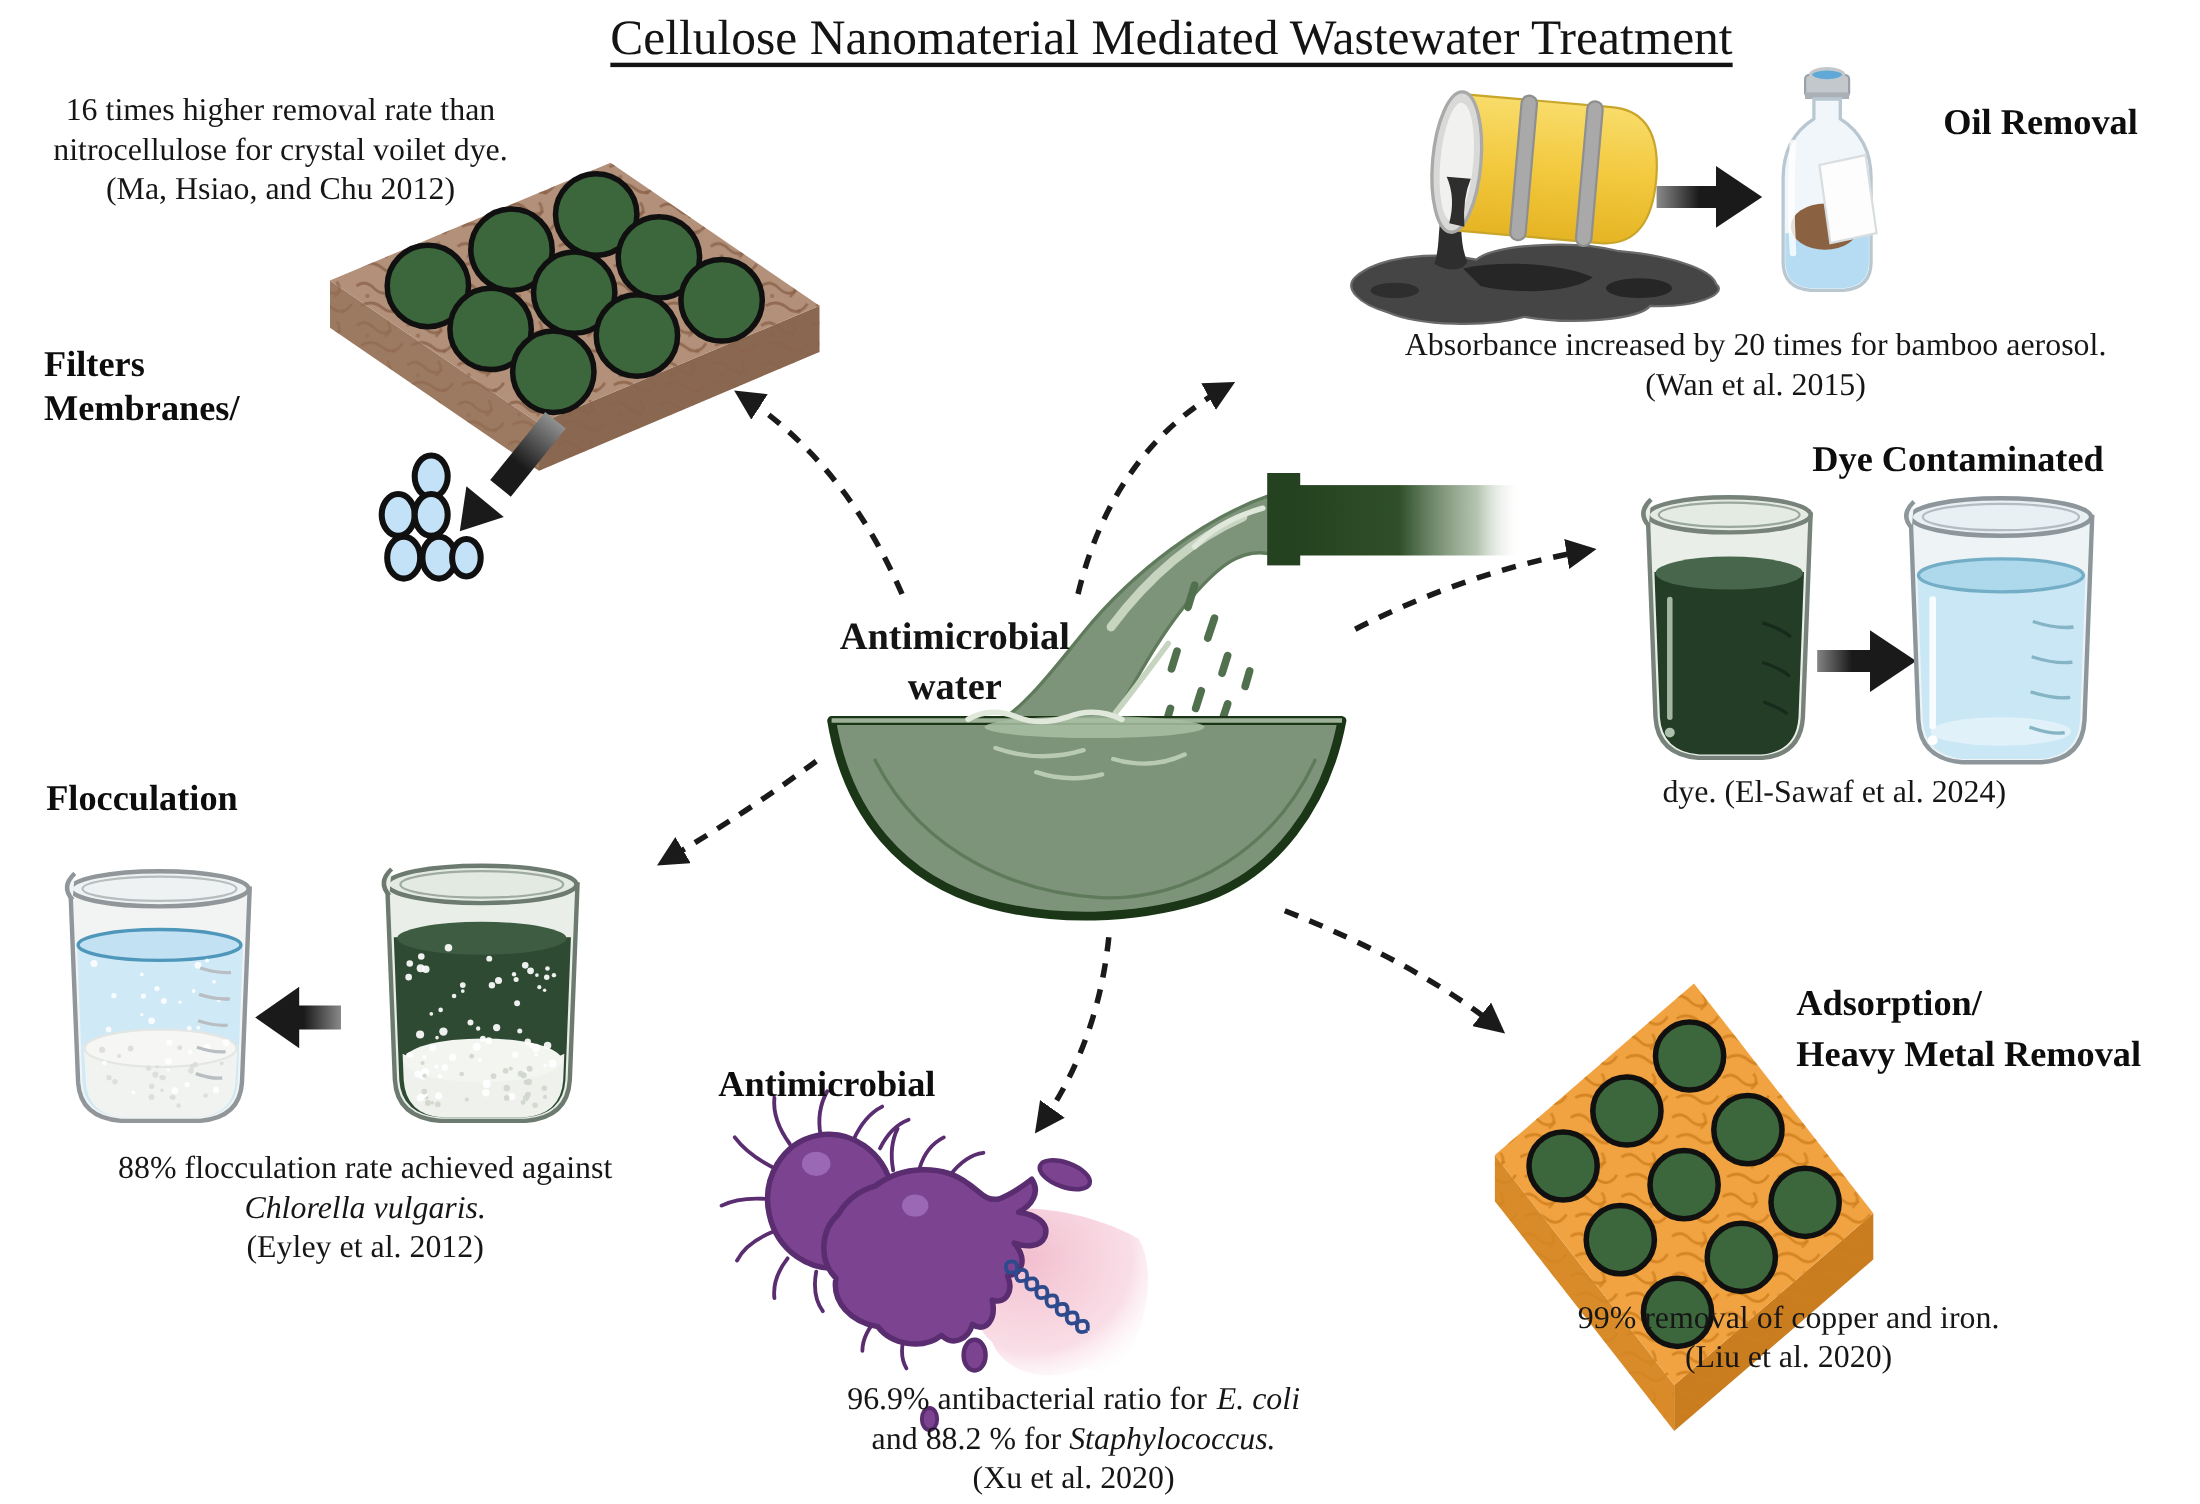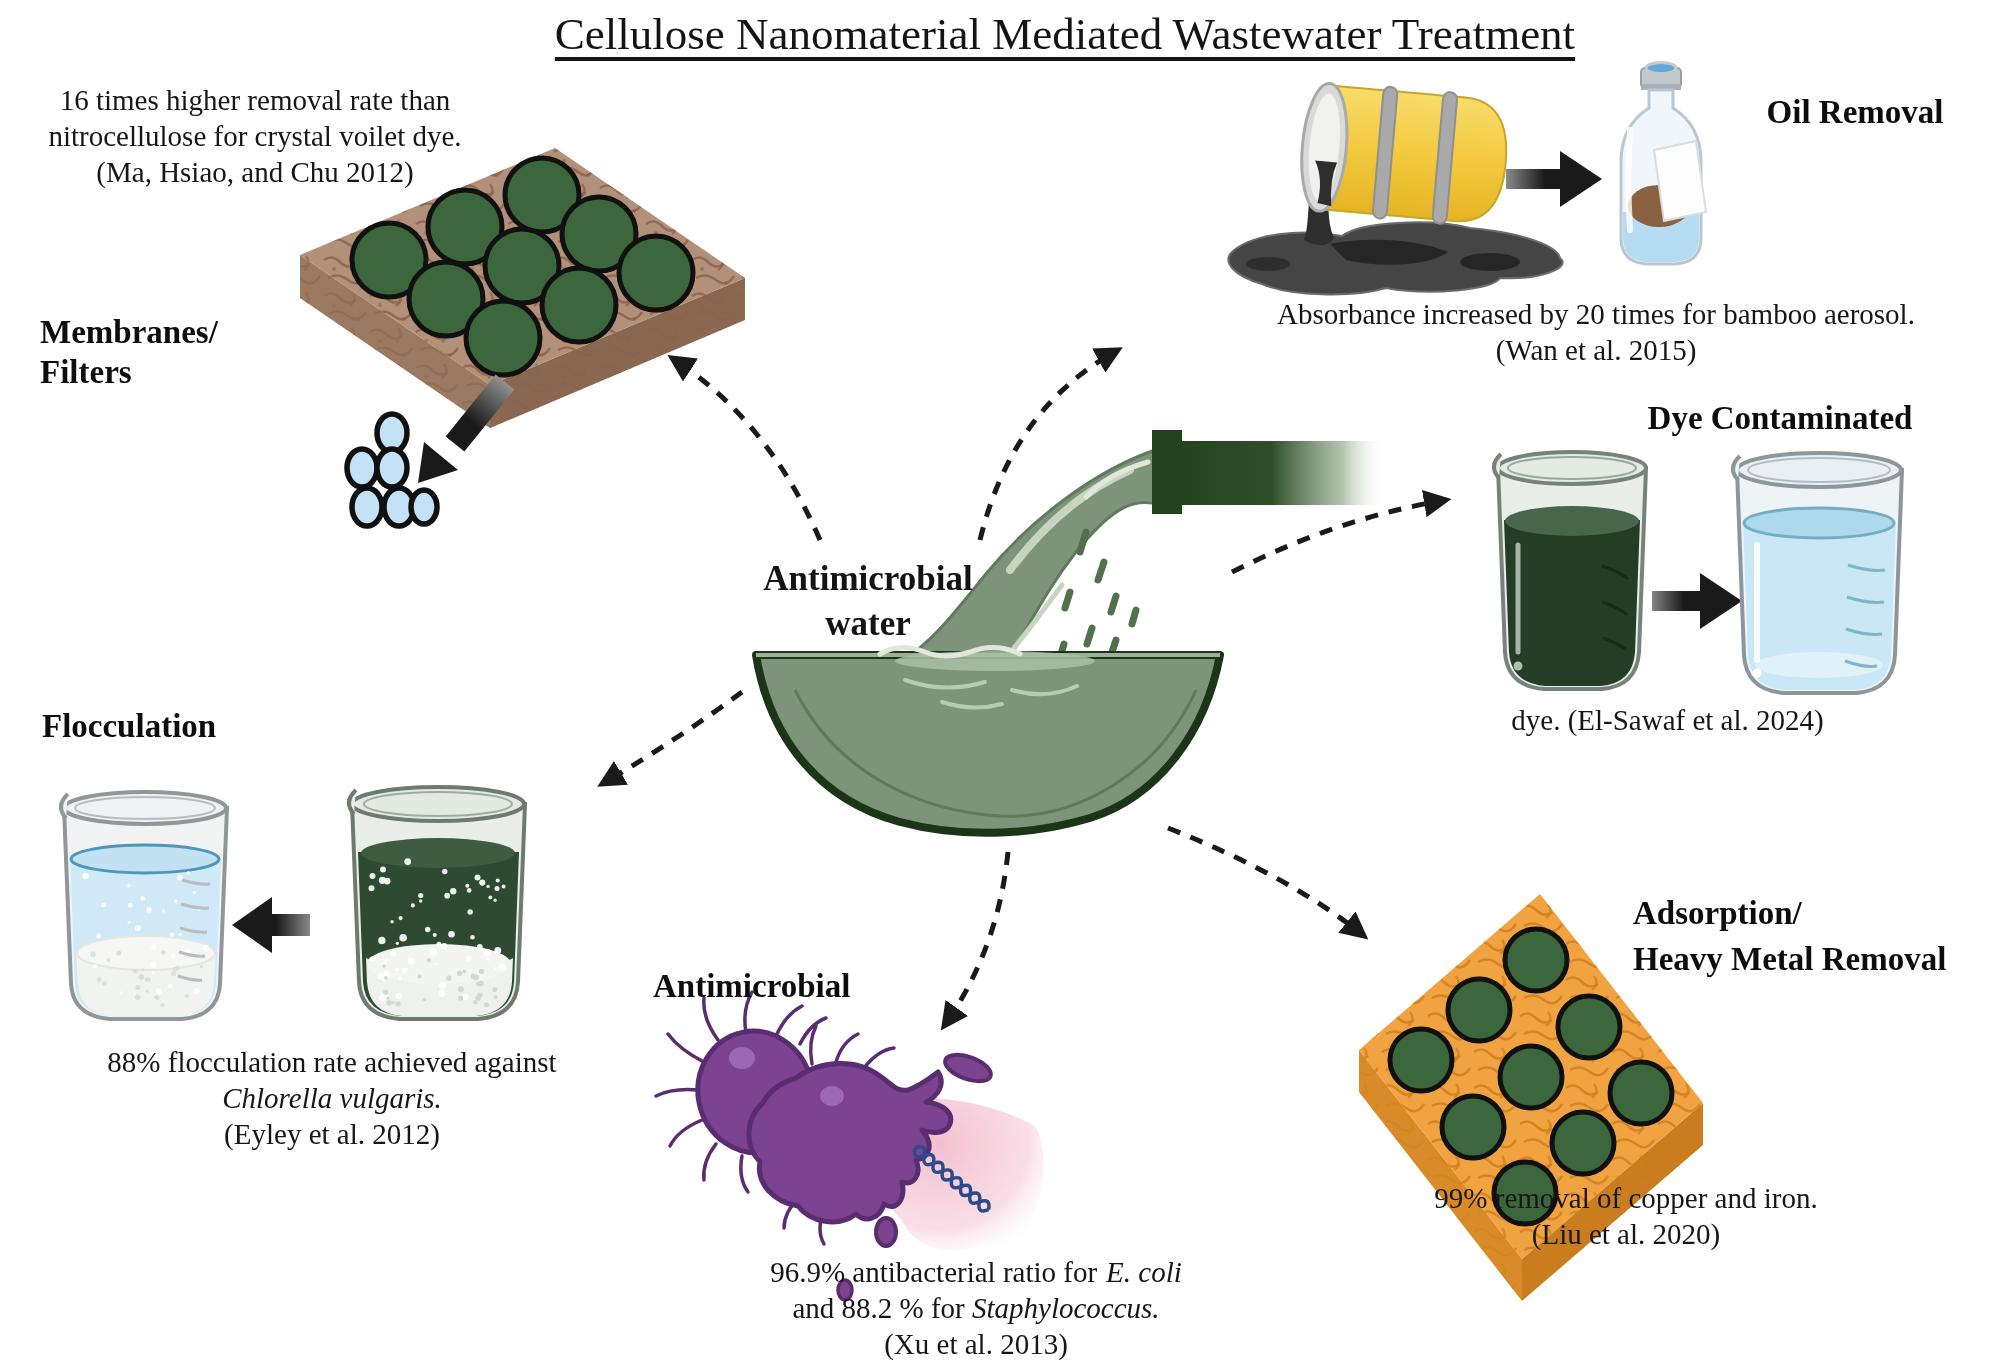--- a/index.html
+++ b/index.html
@@ -447,22 +447,22 @@
 </svg>
 
 <div class="abs ttl txt" style="left:130px;top:8px;width:1870px;">Cellulose Nanomaterial Mediated Wastewater Treatment</div>
 
 <div class="abs cap txt" style="left:-5px;top:82px;width:520px;">
   <div>16 times higher removal rate than</div>
   <div>nitrocellulose for crystal voilet dye.</div>
   <div>(Ma, Hsiao, and Chu 2012)</div>
 </div>
 <div class="abs hd txt" style="left:40px;top:312px;width:320px;">
+  <div>Filters</div>
   <div>Membranes/</div>
-  <div>Filters</div>
 </div>
 
 <div class="abs hd txt" style="left:1705px;top:92px;width:300px;text-align:center;">Oil Removal</div>
 <div class="abs cap txt" style="left:1190px;top:296px;width:812px;">
   <div>Absorbance increased by 20 times for bamboo aerosol.</div>
   <div>(Wan et al. 2015)</div>
 </div>
 
 <div class="abs hd txt" style="left:1580px;top:398px;width:400px;text-align:center;">Dye Contaminated</div>
 <div class="abs cap txt" style="left:1415px;top:702px;width:505px;">
@@ -475,21 +475,21 @@
 </div>
 <div class="abs cap txt" style="left:1380px;top:1180px;width:492px;">
   <div>99% removal of copper and iron.</div>
   <div>(Liu et al. 2020)</div>
 </div>
 
 <div class="abs hd txt" style="left:653px;top:966px;width:330px;">Antimicrobial</div>
 <div class="abs cap txt" style="left:648px;top:1254px;width:656px;">
   <div><span>96.9% antibacterial ratio for</span><i class="gap-l">E. coli</i></div>
   <div><span>and 88.2 % for</span> <i>Staphylococcus.</i></div>
-  <div>(Xu et al. 2013)</div>
+  <div>(Xu et al. 2020)</div>
 </div>
 
 <div class="abs hd txt" style="left:42px;top:706px;width:330px;">Flocculation</div>
 <div class="abs cap txt" style="left:58px;top:1044px;width:548px;">
   <div>88% flocculation rate achieved against</div>
   <div><i>Chlorella vulgaris.</i></div>
   <div>(Eyley et al. 2012)</div>
 </div>
 
 <div class="abs txt" style="left:700px;top:556px;width:336px;text-align:center;font-size:35px;font-weight:bold;line-height:45px;">

